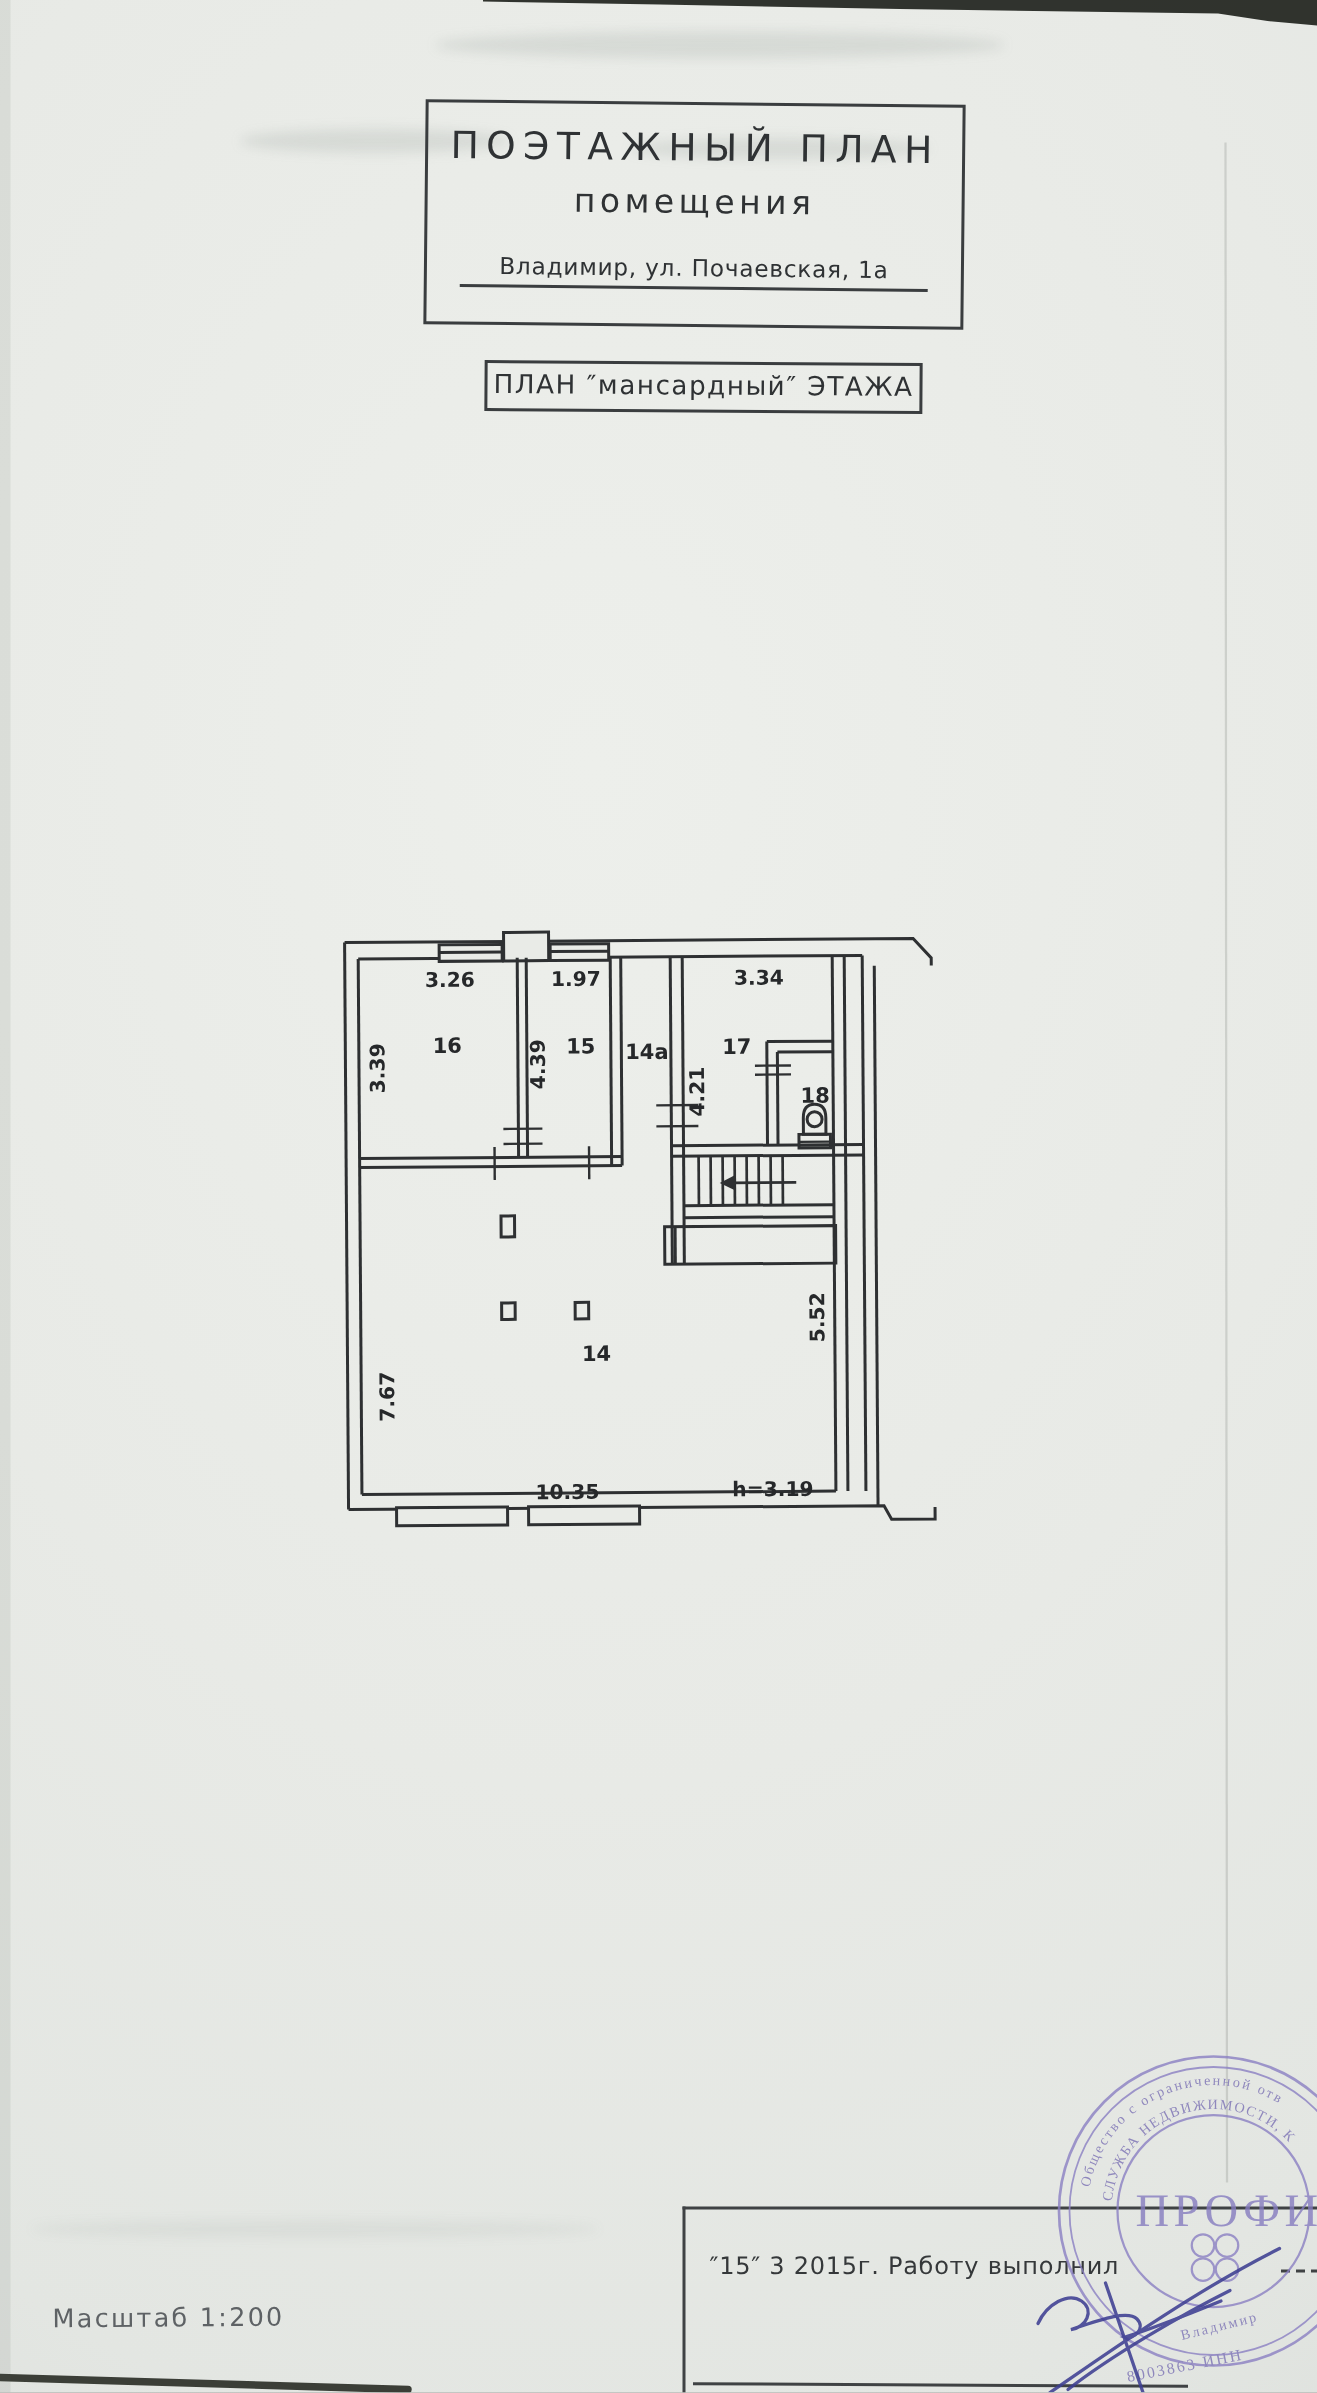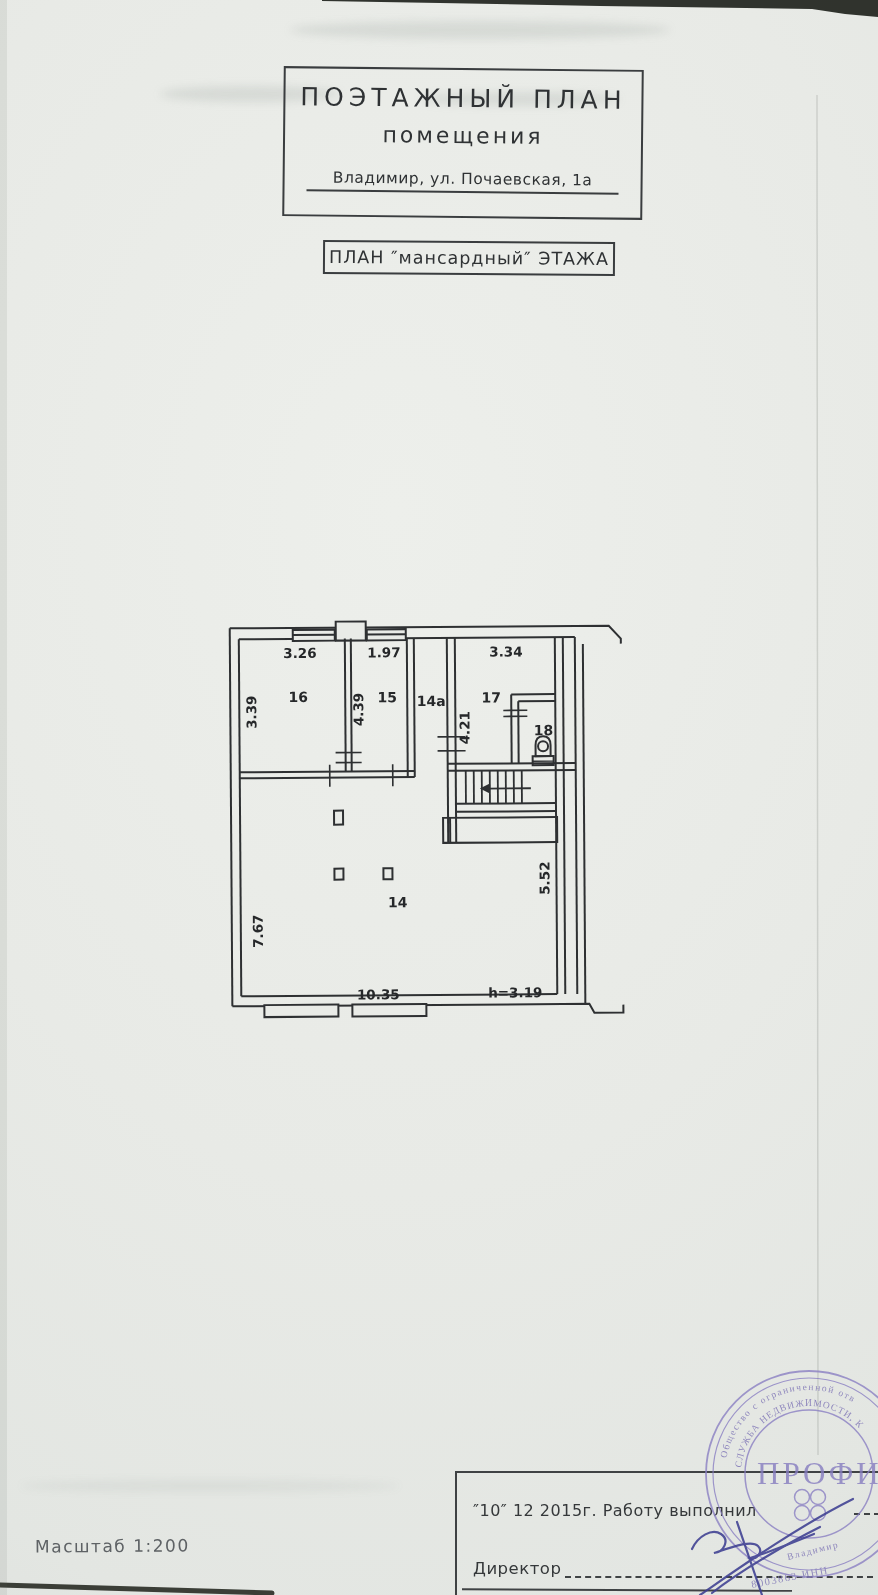--- a/index.html
+++ b/index.html
@@ -184,26 +184,22 @@
     <span class="title-address">Владимир, ул. Почаевская, 1а</span>
   </div>
 
   <div class="abs floor-box" style="z-index:2">
     <span>ПЛАН ″мансардный″ ЭТАЖА</span>
   </div>
 
   <div class="abs scale-label" style="z-index:2">Масштаб 1:200</div>
 
   <div class="abs sig-box" style="z-index:2">
-    <div class="date-line">″10″   12 2015г.   Работу выполнил</div>
+    <div class="date-line">″15″   3 2015г.   Работу выполнил</div>
     <div class="date-trail-dash"></div>
-    <div class="director-row">
-      <span class="director-label">Директор</span>
-      <span class="director-dashes"></span>
-    </div>
   </div>
   <div class="abs sig-box-bottomline" style="z-index:2"></div>
 
   <svg class="abs" style="left:0;top:0;z-index:3" width="878" height="1595" viewBox="0 0 878 1595">
     <defs>
       <path id="arcOuter" d="M725,1474 A84,84 0 1 1 893,1474" fill="none"></path>
       <path id="arcInner" d="M741,1474 A68,68 0 1 1 877,1474" fill="none"></path>
     </defs>
 
     <g opacity="0.8">

